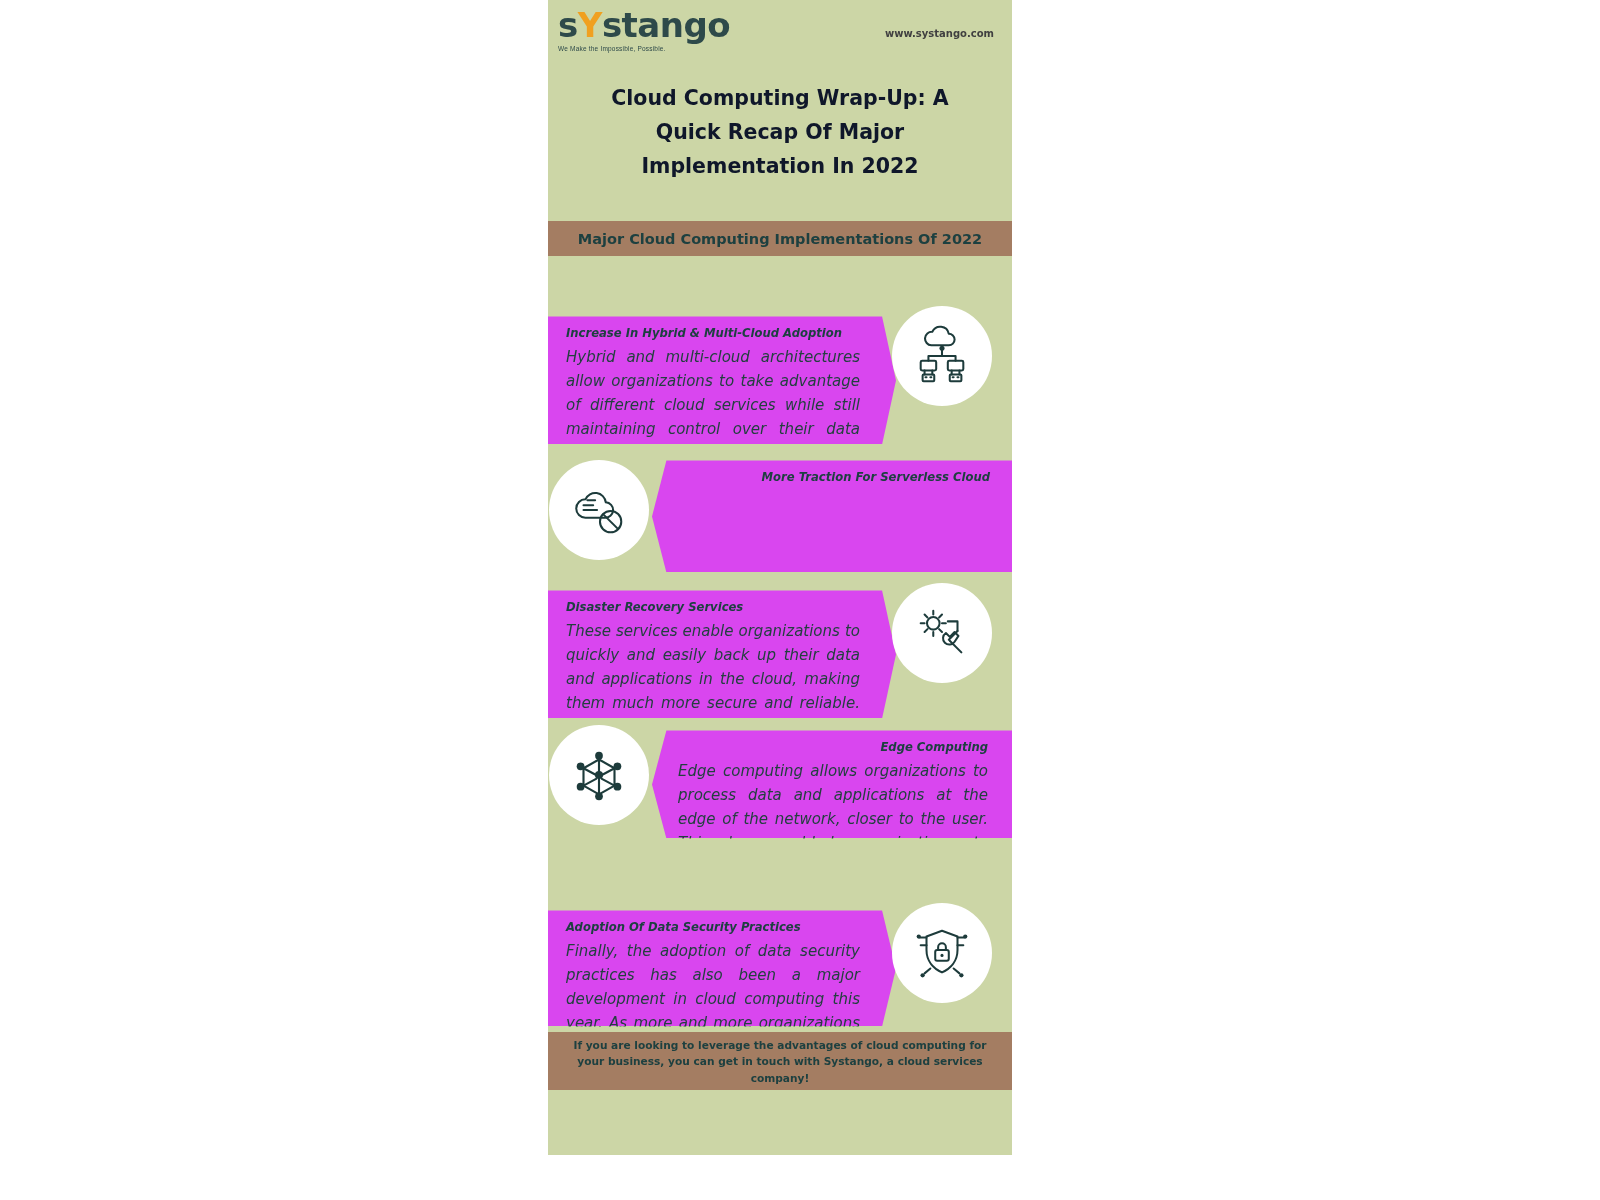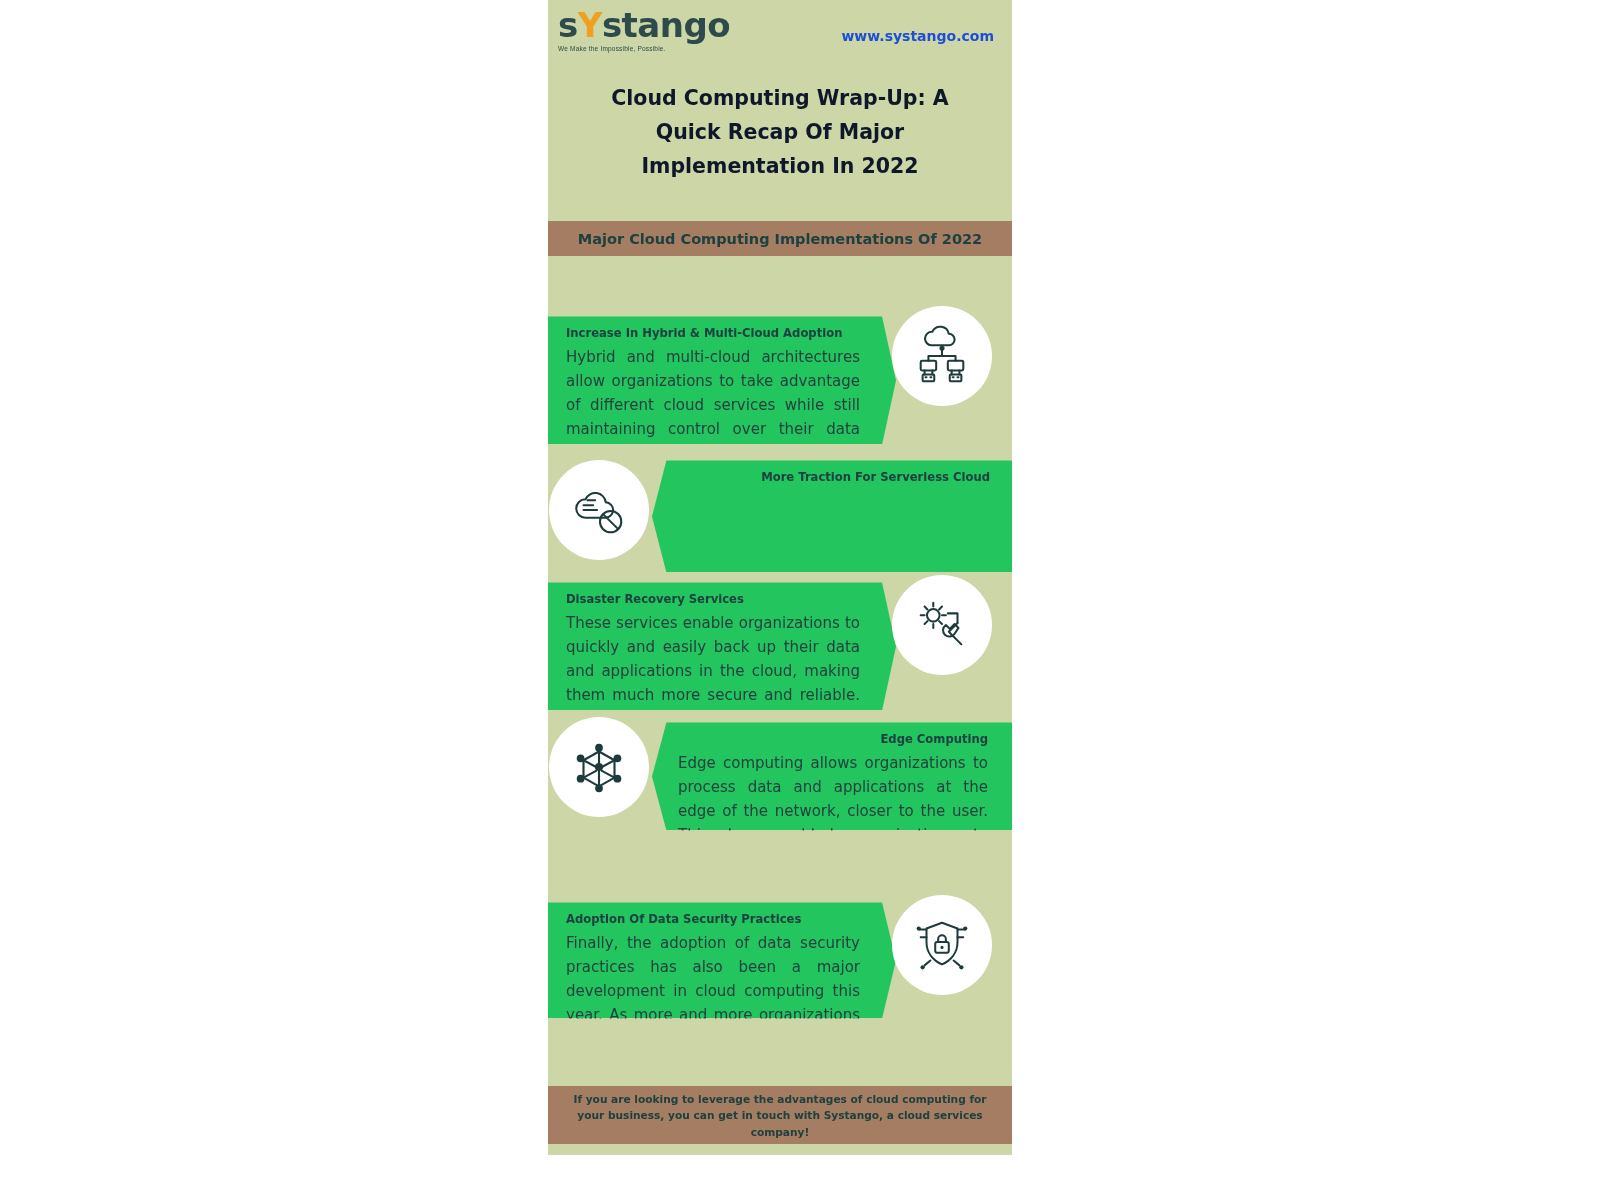--- a/index.html
+++ b/index.html
@@ -53,23 +53,23 @@
     font-size: 6.5px;
     color: #2e4a4a;
     letter-spacing: 0.2px;
     margin-top: 3px;
     font-family: "Liberation Sans", sans-serif;
   }
   .site-url {
     position: absolute;
     right: 18px;
     top: 28px;
-    font-size: 14px;
-    font-weight: bold;
-    color: #1d4ed8;
+    font-size: 10px;
+    font-weight: bold;
+    color: #404040;
     font-family: "DejaVu Sans", sans-serif;
   }
 
   
   .title {
     margin: 10px 40px 0 40px;
     text-align: center;
     font-size: 20.5px;
     line-height: 1.65;
     font-weight: bold;
@@ -94,21 +94,22 @@
     font-family: "DejaVu Sans", sans-serif;
   }
 
   
   .row {
     position: relative;
     width: 464px;
   }
   .band {
     position: absolute;
-    background: #22c55e;
+    background: #d946ef;
+    font-style: italic;
   }
   .band.left {
     left: 0;
     width: 348px;
     clip-path: polygon(0 0, 96% 0, 100% 50%, 96% 100%, 0 100%);
   }
   .band.right {
     right: 0;
     width: 360px;
     clip-path: polygon(4% 0, 100% 0, 100% 100%, 4% 100%, 0 50%);
@@ -141,21 +142,20 @@
     background: #ffffff;
     display: flex;
     align-items: center;
     justify-content: center;
   }
   .circle svg { display: block; }
 
   
   .footer {
     position: relative;
-    margin-top: 62px;
     height: 58px;
     background: #a47d62;
     display: flex;
     align-items: center;
     justify-content: center;
     padding: 0 14px;
     box-sizing: border-box;
   }
   .footer-text {
     font-size: 10.6px;
@@ -221,21 +221,21 @@
           <svg width="62" height="62" viewBox="0 0 64 64" fill="none" stroke="#1d3b3b" stroke-width="2.1" stroke-linecap="round" stroke-linejoin="round">
             <path d="M18 40h20a8 8 0 0 0 1-16 11 11 0 0 0-21-3 8 8 0 0 0 0 19z"></path>
             <path d="M16 27h10M16 32h14M20 22h8"></path>
             <circle cx="44" cy="44" r="11"></circle>
             <path d="M36.5 36.5l15 15"></path>
           </svg>
         </span>
       </div>
     </div>
 
-    <div class="row" style="height:128px; ">
+    <div class="row" style="height:128px; margin-top:8px;">
       <div class="band left" style="top:0px; height:128px;">
         <div class="band-inner">
           <div class="item-title" style="padding-left:8px;">Disaster Recovery Services</div>
           <div class="item-body" style="padding-left:8px; padding-right:18px;">These services enable organizations to quickly and easily back up their data and applications in the cloud, making them much more secure and reliable. This has enabled organizations to quickly recover from any disasters that may occur.</div>
         </div>
       </div>
       <div class="circle" style="right:20px; top:-7px; width:100px; height:100px;">
         <span>
           <svg width="62" height="62" viewBox="0 0 64 64" fill="none" stroke="#1d3b3b" stroke-width="2.1" stroke-linecap="round" stroke-linejoin="round">
             <circle cx="23" cy="22" r="6.5"></circle>

